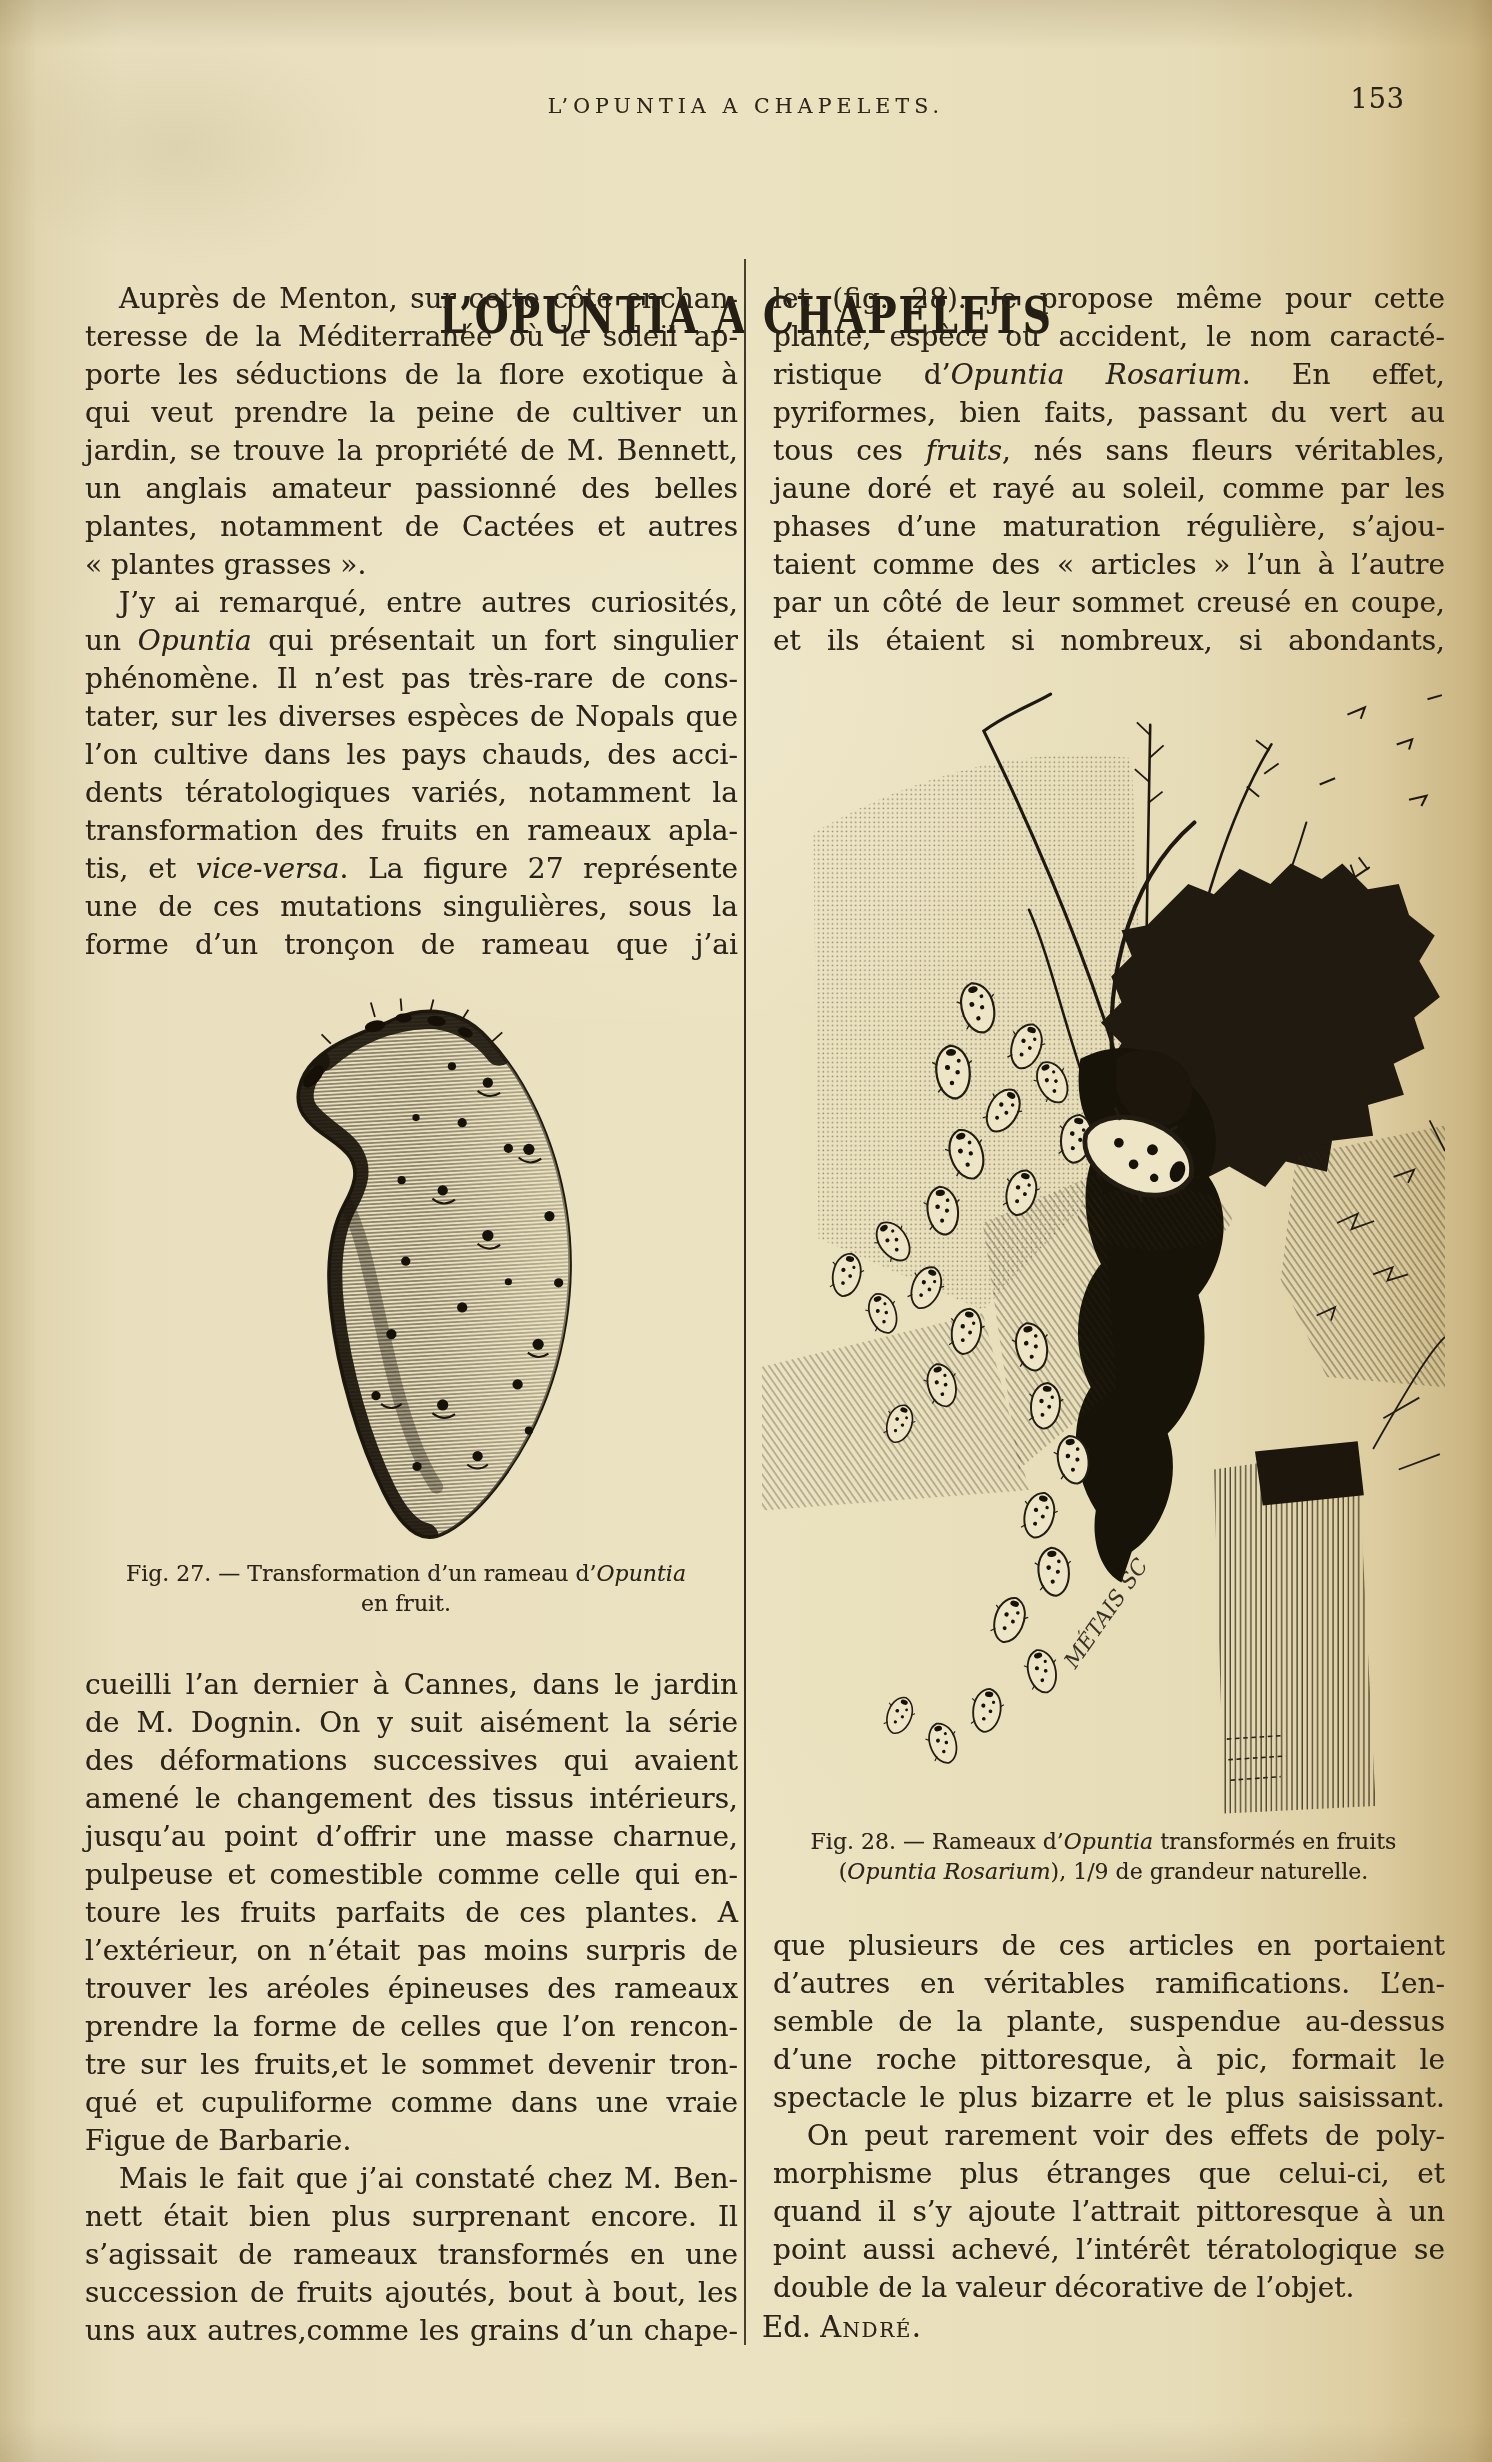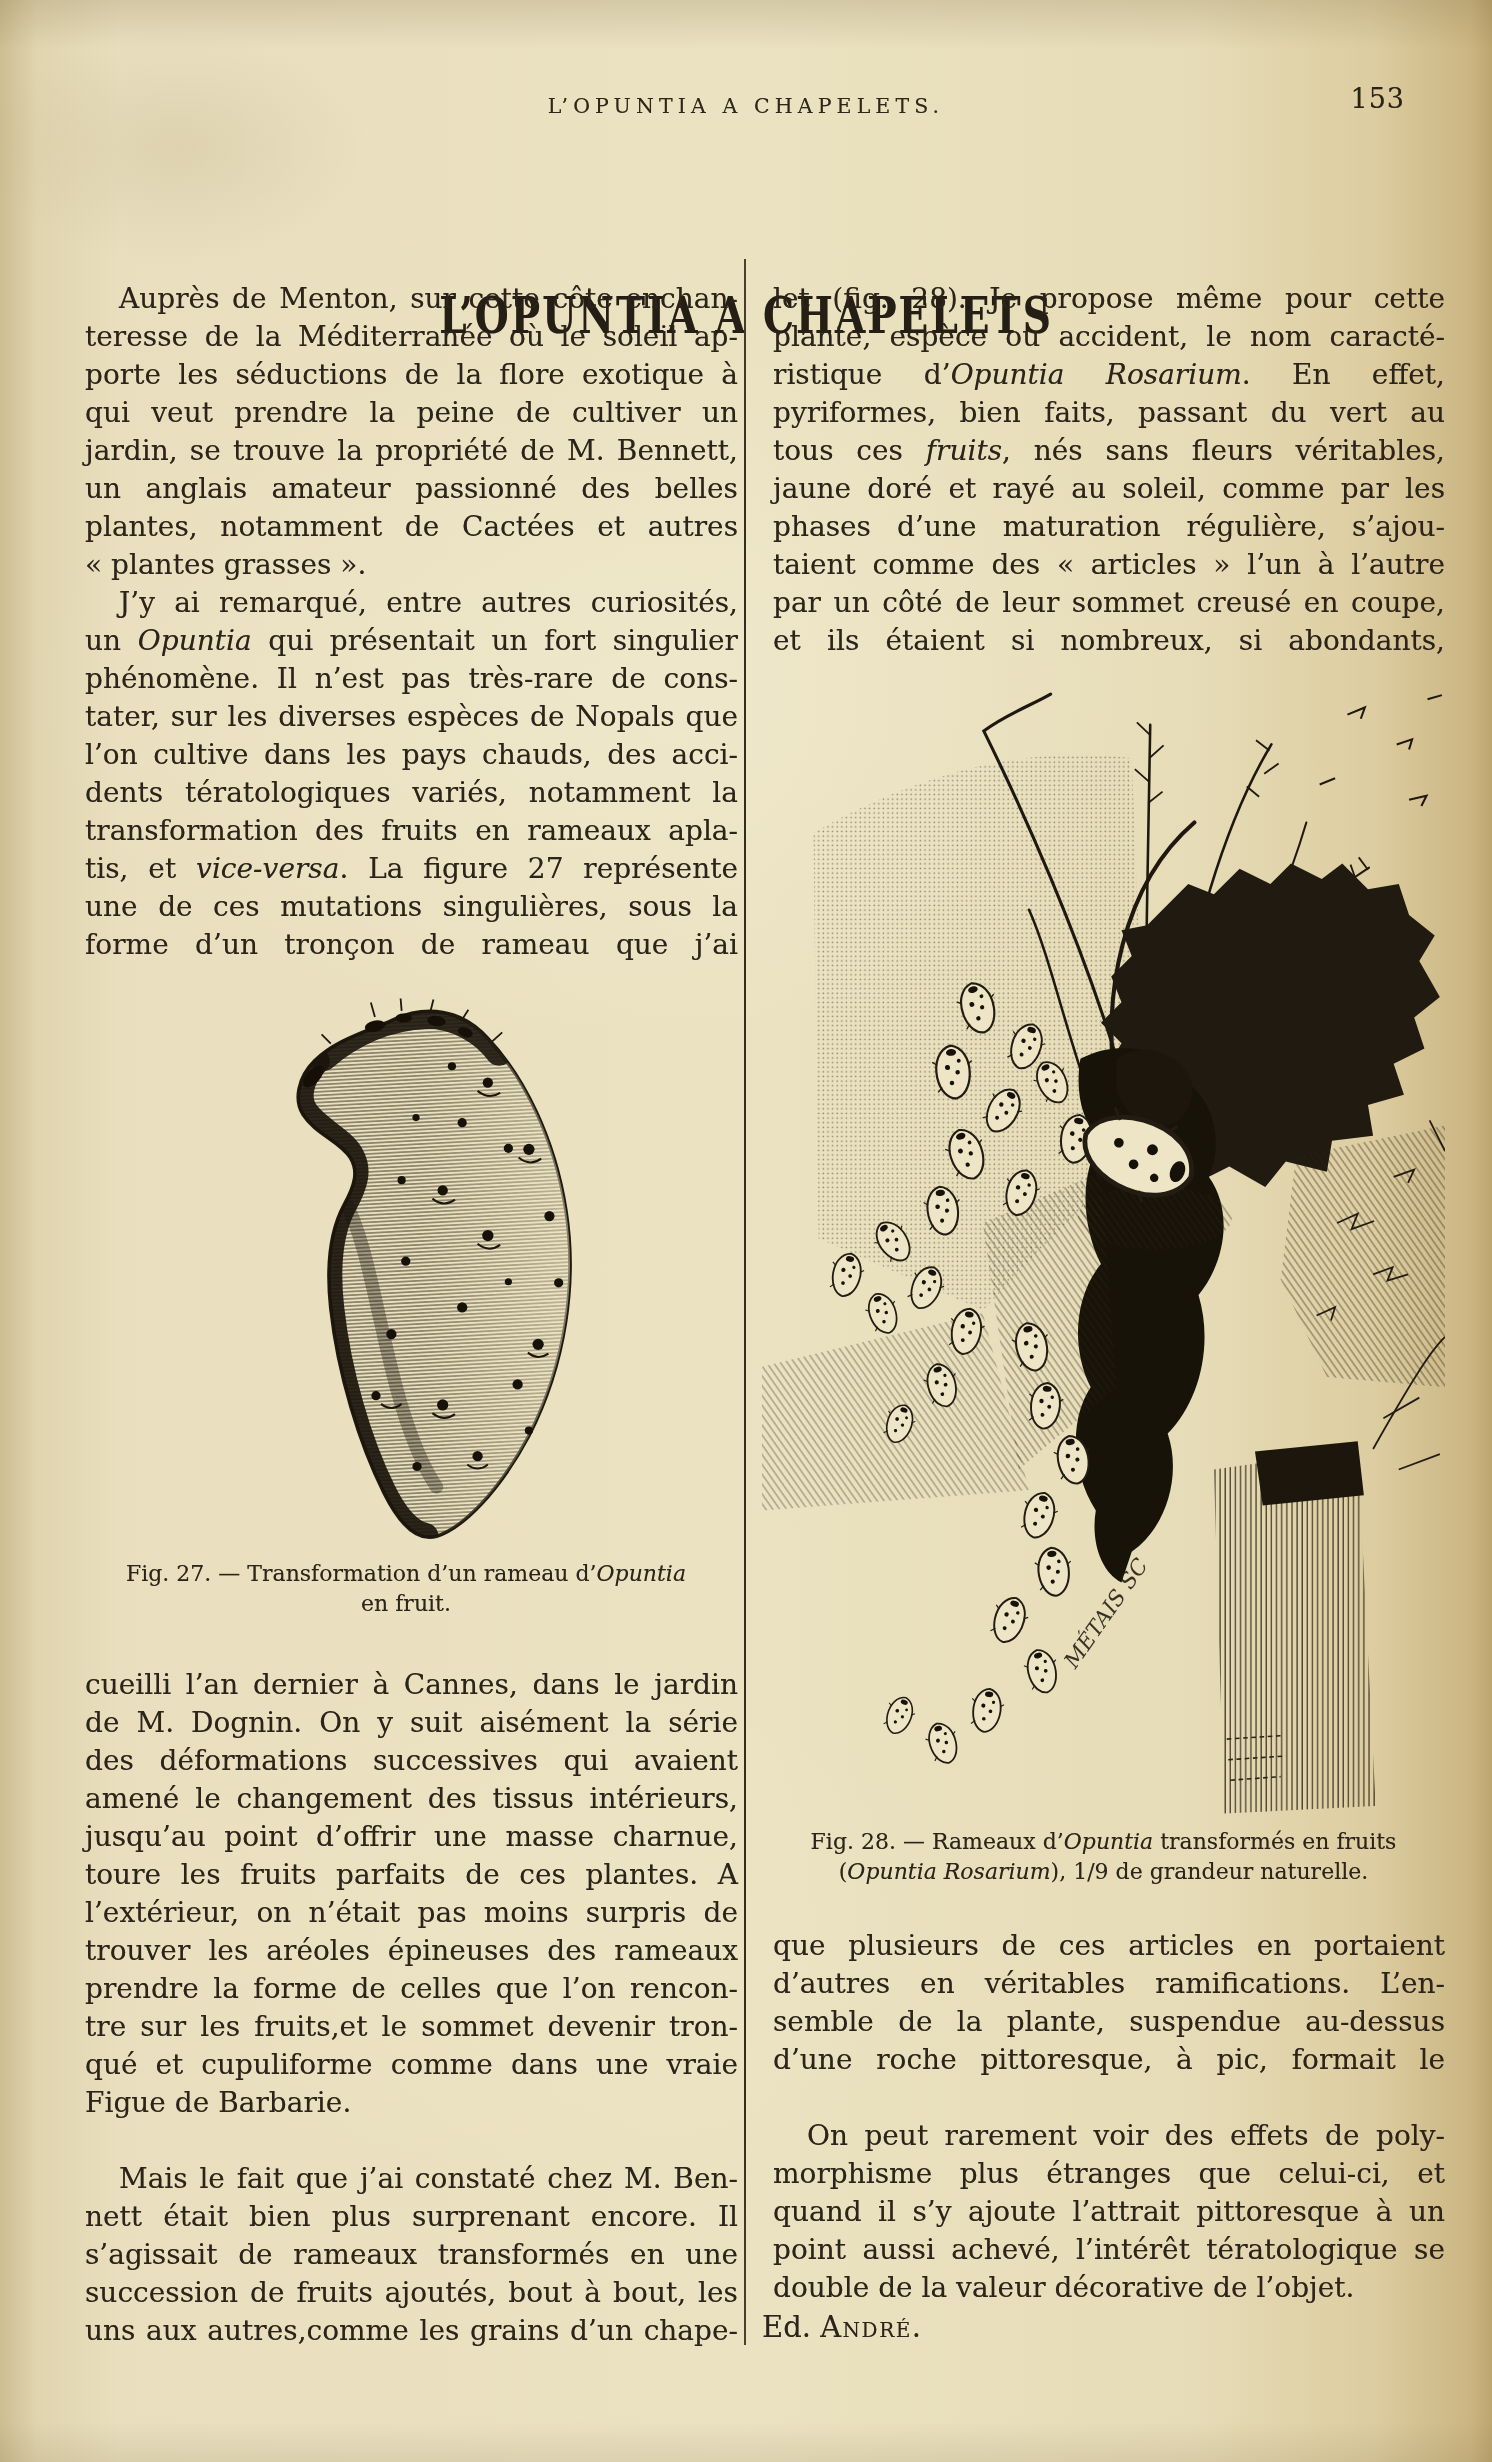--- a/index.html
+++ b/index.html
@@ -177,20 +177,21 @@
     <div><span>Fig. 27. — Transformation d’un rameau d’</span><i>Opuntia</i></div>
     <div><span>en fruit.</span></div>
   </div>
 
   <div class="para colL ink last-left" style="top:1666px;">
       <div class="tline"><span>cueilli l’an dernier à Cannes, dans le jardin</span></div>
       <div class="tline"><span>de M. Dognin. On y suit aisément la série</span></div>
       <div class="tline"><span>des déformations successives qui avaient</span></div>
       <div class="tline"><span>amené le changement des tissus intérieurs,</span></div>
       <div class="tline"><span>jusqu’au point d’offrir une masse charnue,</span></div>
+      <div class="tline"><span>pulpeuse et comestible comme celle qui en-</span></div>
       <div class="tline"><span>toure les fruits parfaits de ces plantes. A</span></div>
       <div class="tline"><span>l’extérieur, on n’était pas moins surpris de</span></div>
       <div class="tline"><span>trouver les aréoles épineuses des rameaux</span></div>
       <div class="tline"><span>prendre la forme de celles que l’on rencon-</span></div>
       <div class="tline"><span>tre sur les fruits,et le sommet devenir tron-</span></div>
       <div class="tline"><span>qué et cupuliforme comme dans une vraie</span></div>
       <div class="tline"><span>Figue de Barbarie.</span></div>
     </div>
   <div class="para colL ink indent" style="top:2160px;">
       <div class="tline"><span>Mais le fait que j’ai constaté chez M. Ben-</span></div>
@@ -339,20 +340,21 @@
   <div class="caption colR ink" style="top:1827px;">
     <div><span>Fig. 28. — Rameaux d’</span><i>Opuntia</i><span> transformés en fruits</span></div>
     <div><span>(</span><i>Opuntia Rosarium</i><span>), 1/9 de grandeur naturelle.</span></div>
   </div>
 
   <div class="para colR ink" style="top:1927px;">
       <div class="tline"><span>que plusieurs de ces articles en portaient</span></div>
       <div class="tline"><span>d’autres en véritables ramifications. L’en-</span></div>
       <div class="tline"><span>semble de la plante, suspendue au-dessus</span></div>
       <div class="tline"><span>d’une roche pittoresque, à pic, formait le</span></div>
+      <div class="tline"><span>spectacle le plus bizarre et le plus saisissant.</span></div>
     </div>
   <div class="para colR ink indent last-left" style="top:2117px;">
       <div class="tline"><span>On peut rarement voir des effets de poly-</span></div>
       <div class="tline"><span>morphisme plus étranges que celui-ci, et</span></div>
       <div class="tline"><span>quand il s’y ajoute l’attrait pittoresque à un</span></div>
       <div class="tline"><span>point aussi achevé, l’intérêt tératologique se</span></div>
       <div class="tline"><span>double de la valeur décorative de l’objet.</span></div>
     </div>
 
   <div class="sig ink">

